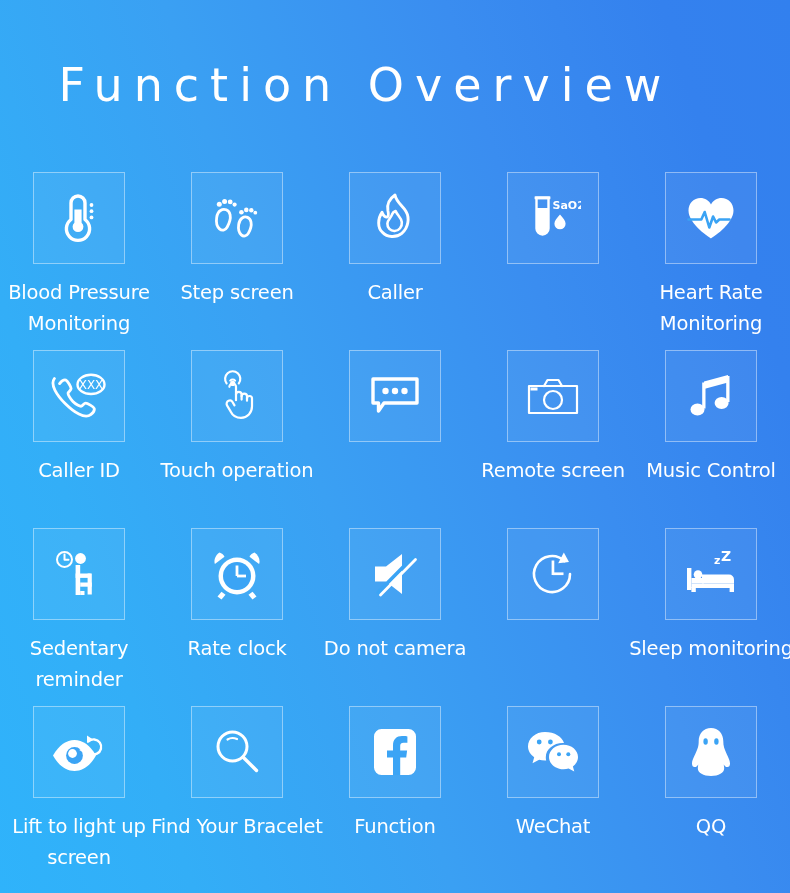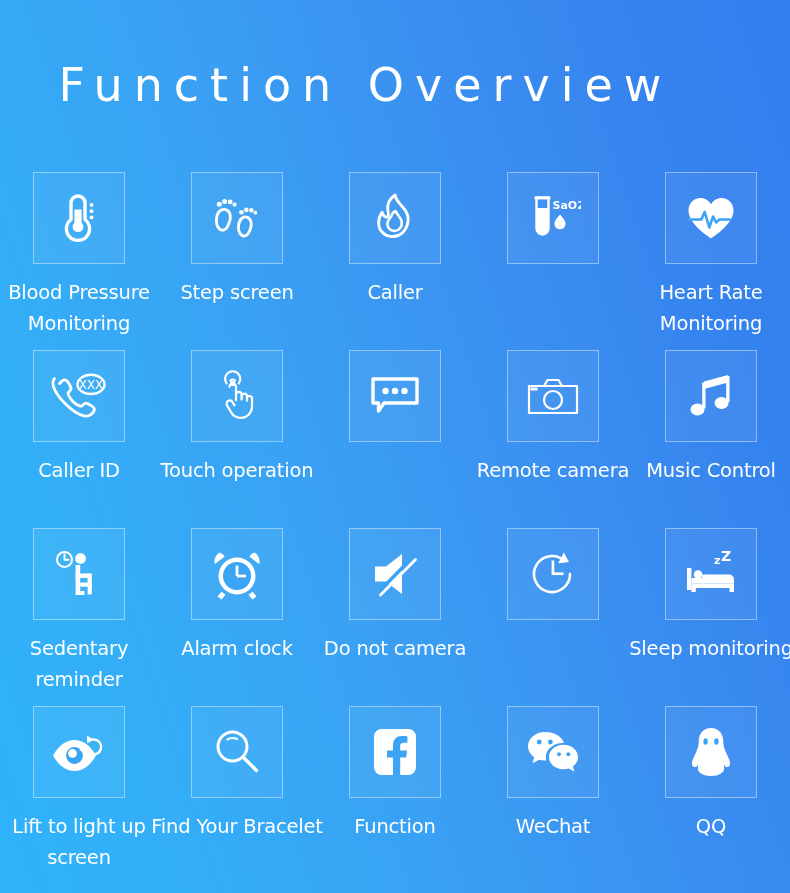--- a/index.html
+++ b/index.html
@@ -220,21 +220,21 @@
       <div class="card">
         <span>
           <svg width="54" height="42" viewBox="0 0 54 42">
             <path class="st" stroke-width="2.2" d="M3 11h48v27H3z"></path>
             <path class="st" stroke-width="2.2" d="M18 11l3.5-6h11l3.5 6"></path>
             <circle class="st" stroke-width="2.2" cx="27" cy="25" r="9"></circle>
             <rect class="ic" x="4.5" y="12.5" width="7" height="3"></rect>
           </svg>
         </span>
       </div>
-      <div class="label">Remote camera</div>
+      <div class="label">Remote screen</div>
     </div>
 
     <div class="cell r1c4">
       <div class="card">
         <span>
           <svg width="46" height="50" viewBox="0 0 46 50">
             <path class="ic" d="M16 10.5L40 4v7.5L16 18z"></path>
             <rect class="ic" x="14.2" y="11.5" width="3.3" height="26"></rect>
             <rect class="ic" x="38.2" y="5" width="3.3" height="26"></rect>
             <ellipse class="ic" cx="9.5" cy="38.5" rx="7" ry="6"></ellipse>
@@ -271,21 +271,21 @@
             <path class="ic" d="M43.5 4.5c4 2.5 6 7.5 4.6 11.6l-9.6-7.3c1-2.2 2.8-3.6 5-4.3z"></path>
             <circle class="ic" cx="26" cy="28" r="18.5"></circle>
             <circle style="fill:#3ba4f5" cx="26" cy="28" r="14"></circle>
             <path class="ic" d="M24.6 17.5h2.8V28h-2.8z"></path>
             <path class="ic" d="M26 26.6h9v2.8h-9z"></path>
             <path class="ic" d="M10.5 43.8l4 3-4 4.6-4-3z"></path>
             <path class="ic" d="M41.5 43.8l-4 3 4 4.6 4-3z"></path>
           </svg>
         </span>
       </div>
-      <div class="label">Alarm clock</div>
+      <div class="label">Rate clock</div>
     </div>
 
     <div class="cell r2c2">
       <div class="card">
         <span>
           <svg width="52" height="50" viewBox="0 0 52 50">
             <path class="ic" d="M6 17.5h11L33 5v40L17 32.5H6z"></path>
             <path class="st" stroke-width="3.6" style="stroke:#3ba4f5" d="M9 43.5L44 8"></path>
             <path class="st" stroke-width="2.8" d="M11.5 46L46.5 10.5"></path>
           </svg>

